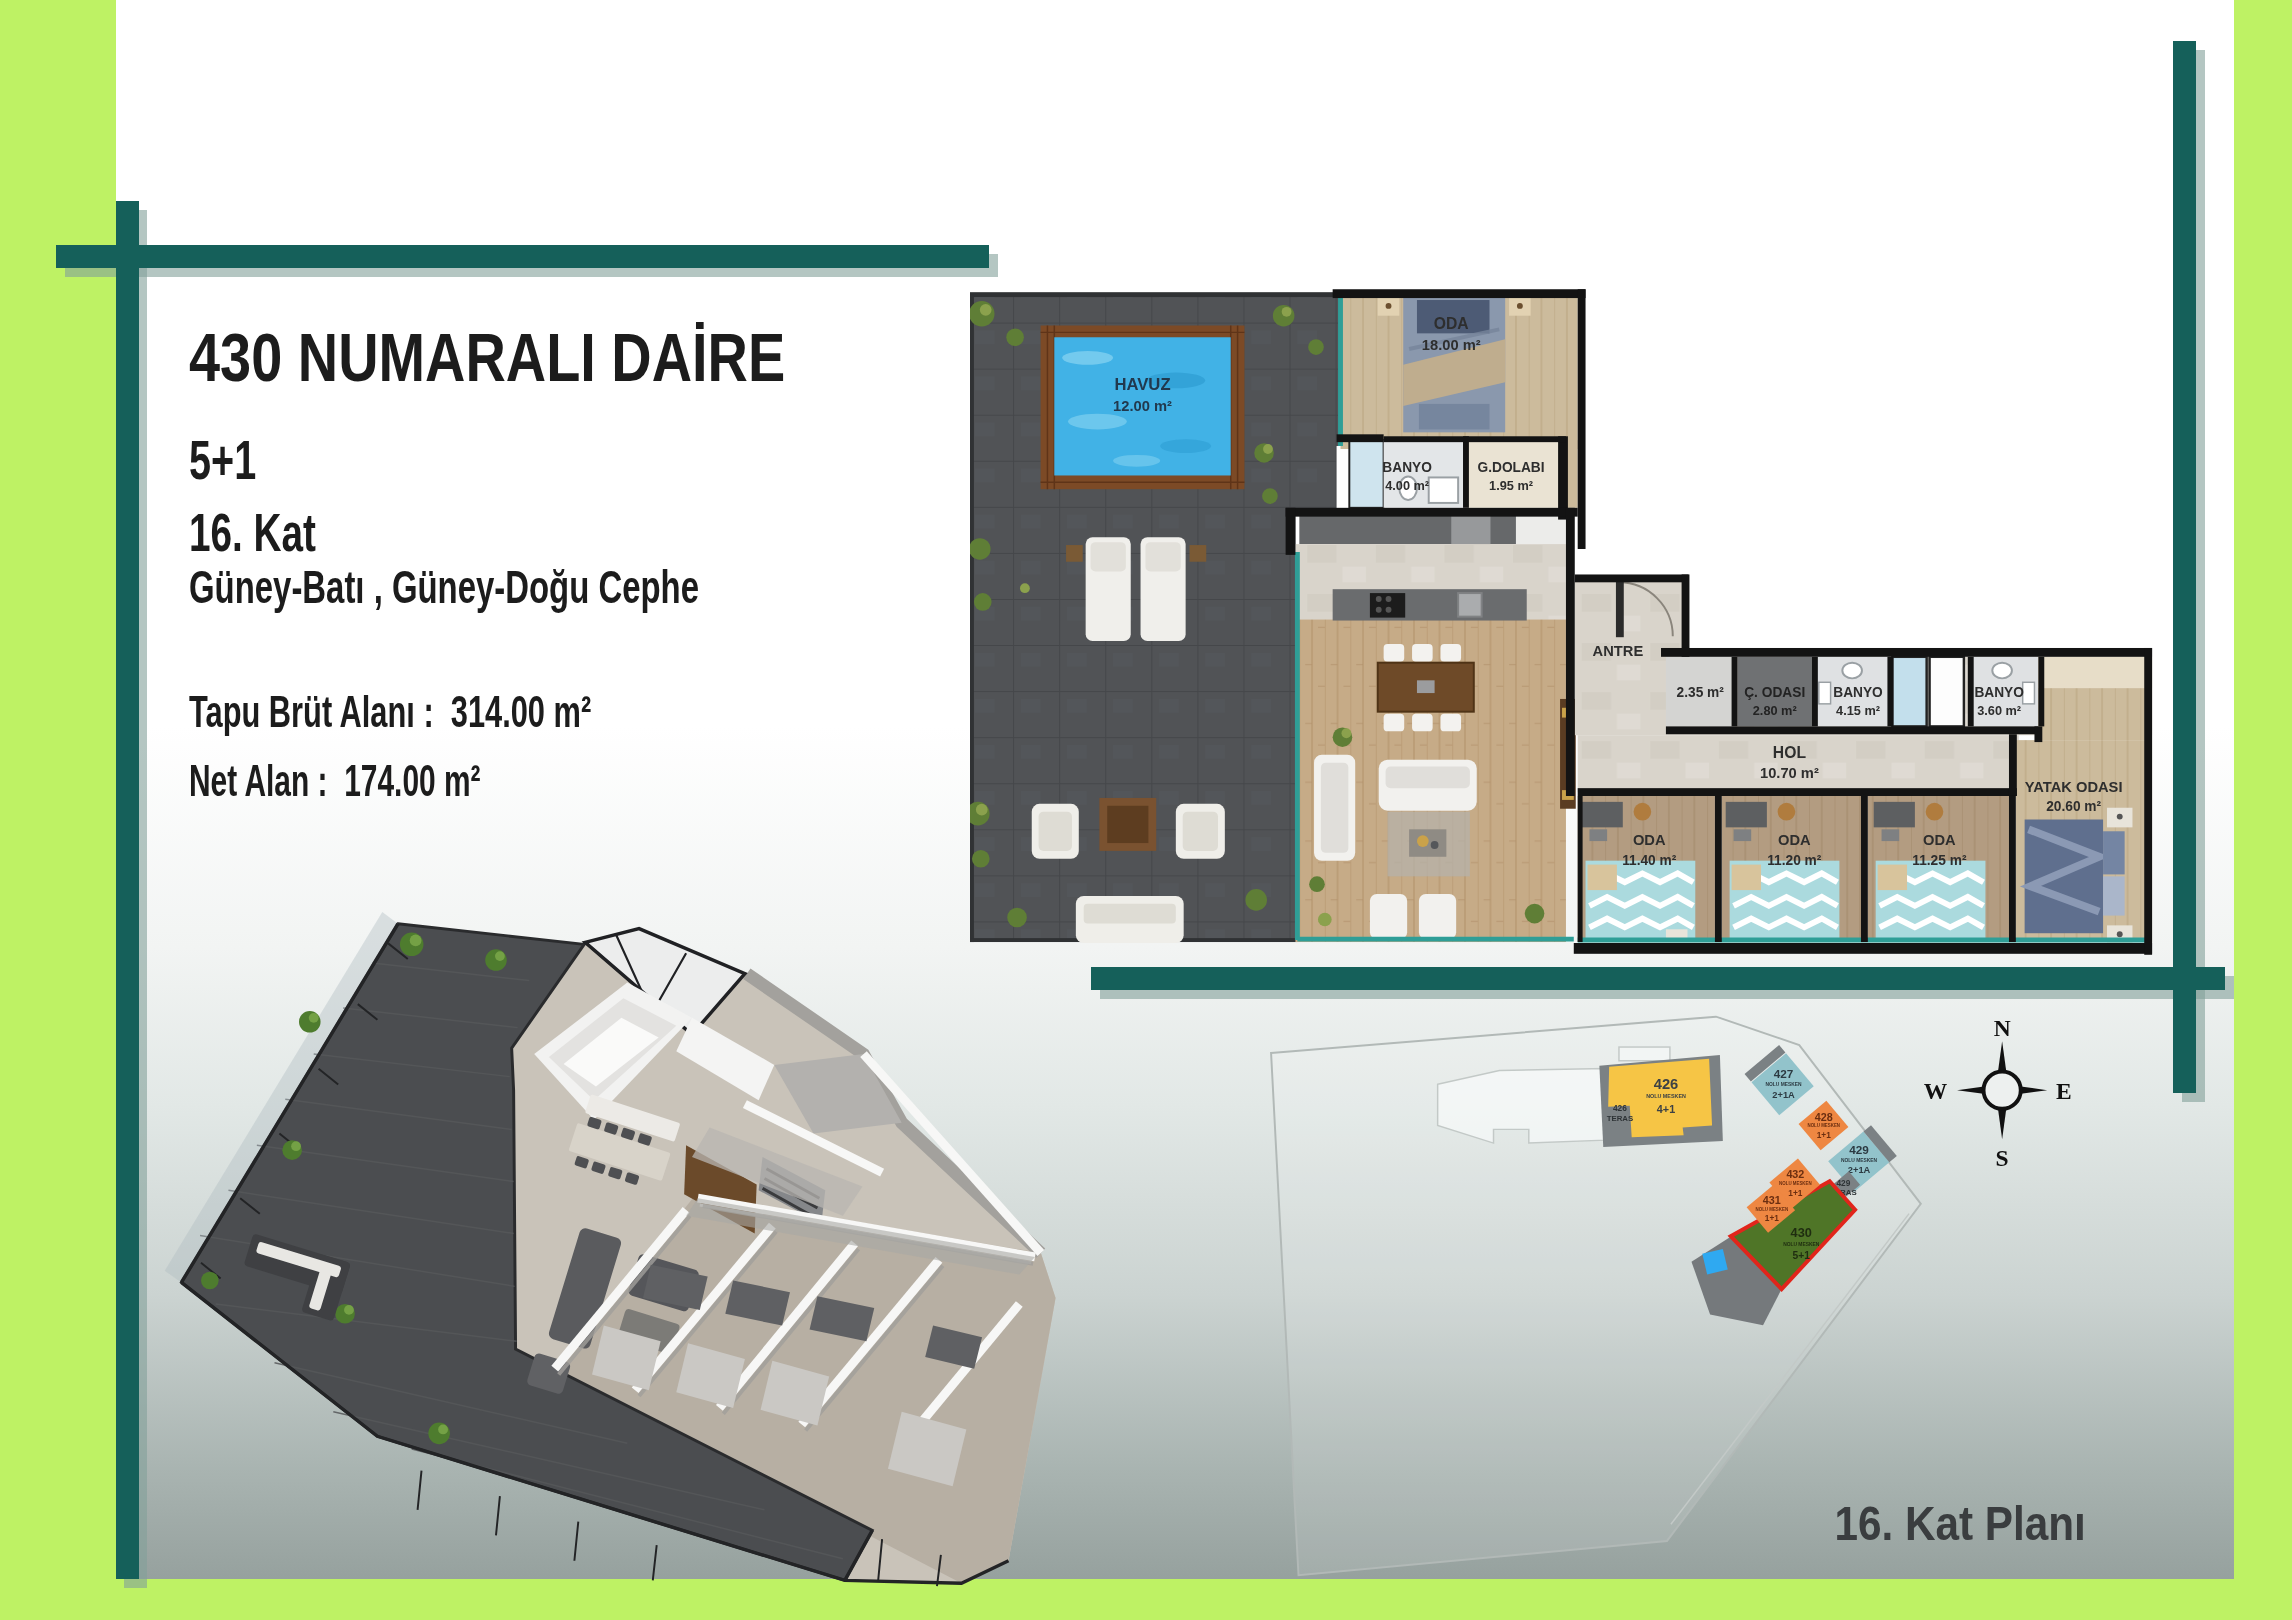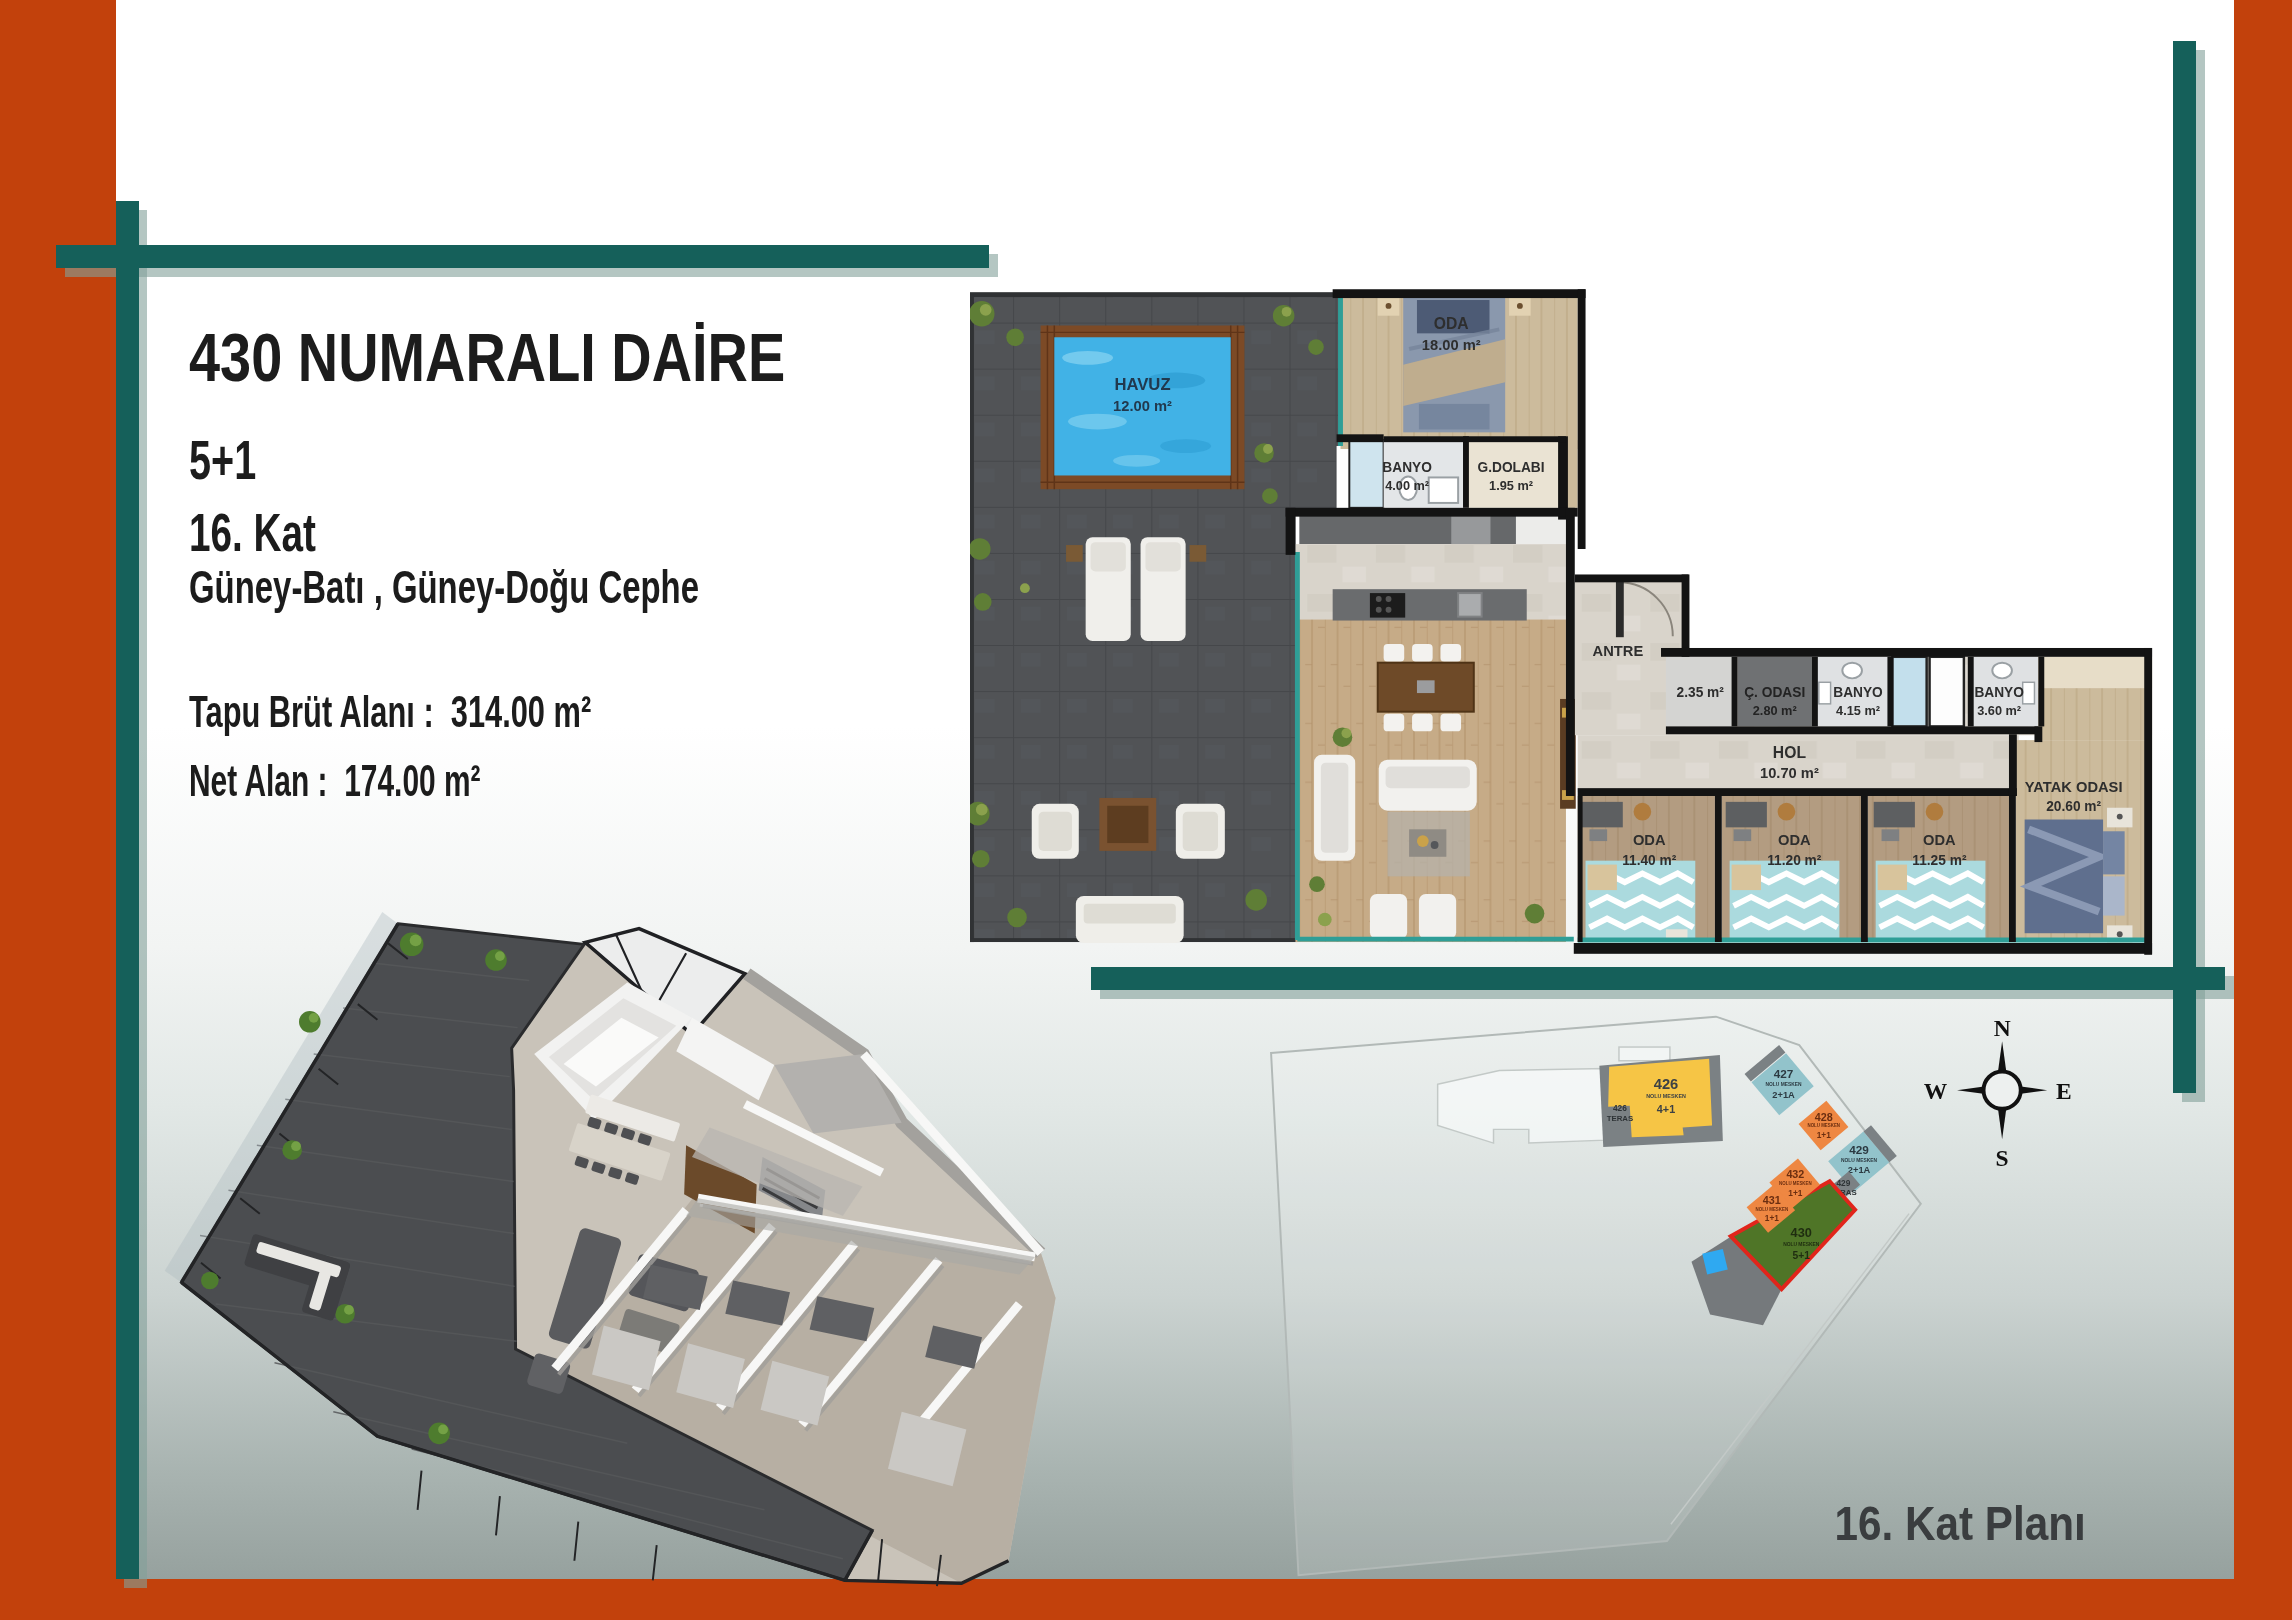--- a/index.html
+++ b/index.html
@@ -1,15 +1,15 @@
 <!DOCTYPE html>
 <html><head><meta charset="utf-8">
 <style>
 html,body{margin:0;padding:0;}
-#page{position:relative;width:2293px;height:1620px;background:#c2410c;overflow:hidden;font-family:"Liberation Sans",sans-serif;}
+#page{position:relative;width:2293px;height:1620px;background:#bef264;overflow:hidden;font-family:"Liberation Sans",sans-serif;}
 #grad{position:absolute;left:116px;top:0;width:2118px;height:1579px;
  background:linear-gradient(180deg,#ffffff 0%,#ffffff 46%,#f2f4f3 60%,#e2e8e6 70%,#cbd3d1 82%,#a9b4b1 93%,#96a19e 100%);}
 .bar{position:absolute;background:#15605a;z-index:3;}
 .sh{position:absolute;background:rgba(130,160,154,.6);z-index:2;}
 #barL{left:116px;top:201px;width:22.5px;height:1378px;}
 #barT{left:56px;top:245px;width:933px;height:22.5px;}
 #barR{left:2173px;top:41px;width:22.5px;height:1052px;}
 #barB{left:1091px;top:967px;width:1134px;height:22.5px;}
 .txt{position:absolute;color:#1c1c1c;font-weight:bold;white-space:nowrap;transform-origin:left top;}
 #t1{left:189px;top:318px;font-size:69px;transform:scaleX(0.81);}

